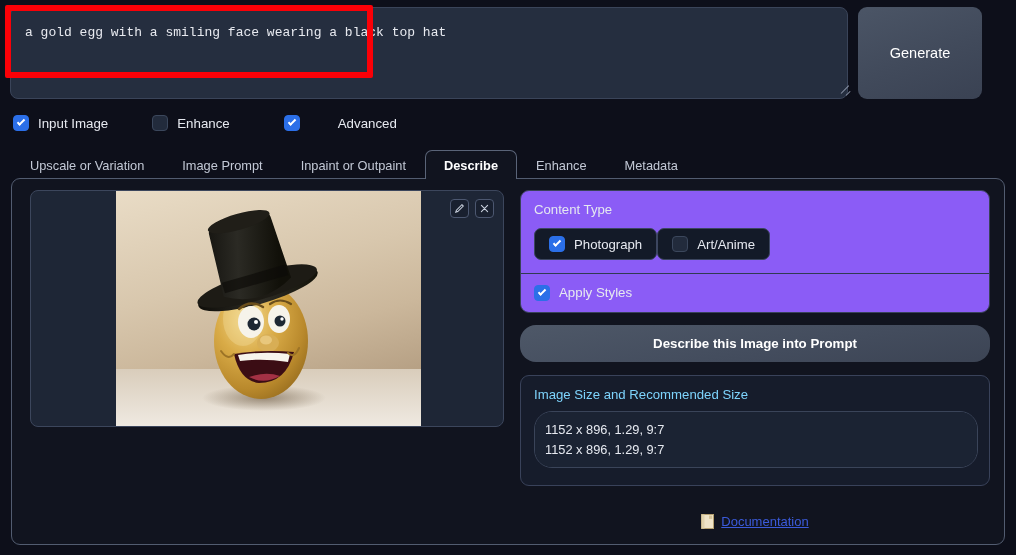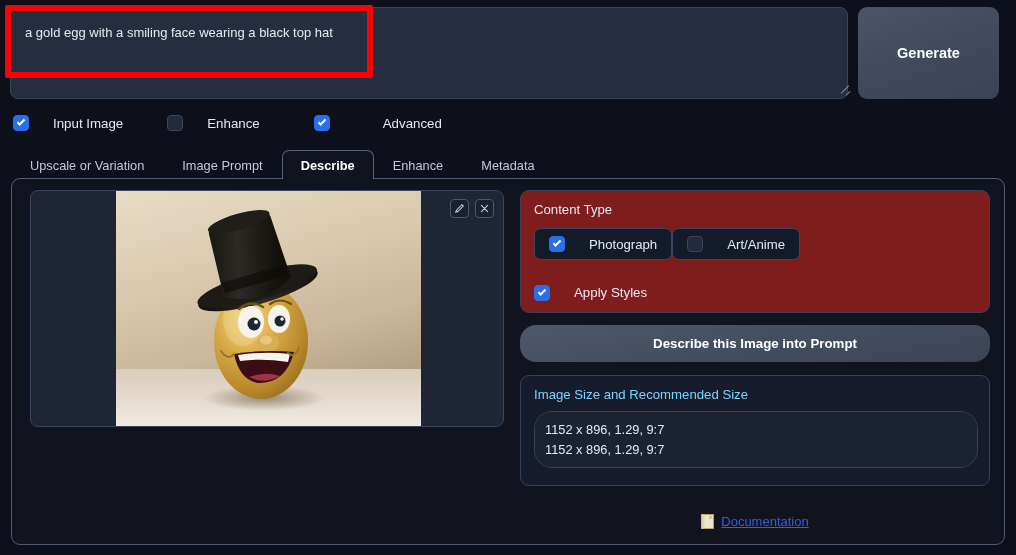--- a/index.html
+++ b/index.html
@@ -16,21 +16,21 @@
     position: absolute; left: 10px; top: 7px;
     width: 996px; height: 92px;
   }
   #prompt-textarea {
     position: absolute; left: 0; top: 0;
     width: 838px; height: 92px;
     background: #252e3f;
     border: 1px solid #3a4459;
     border-radius: 8px;
     color: #e8eaf0;
-    font-family: Liberation Sans, sans-serif;
+    font-family: Liberation Mono, monospace;
     font-size: 13px;
     padding: 16px 14px;
     resize: none;
     outline: none;
     line-height: 1.4;
   }
   #resize-grip {
     position: absolute; right: 154px; bottom: 3px;
     width: 12px; height: 12px;
     pointer-events: none;
@@ -38,28 +38,28 @@
   #resize-grip::before, #resize-grip::after {
     content: ""; position: absolute;
     background: #8b93a6; height: 1px;
     transform-origin: left center;
   }
   #resize-grip::before { width: 11px; right: 0; bottom: 2px; transform: rotate(-45deg); }
   #resize-grip::after  { width: 6px;  right: 0; bottom: 0px; transform: rotate(-45deg); }
 
   #generate-button {
     position: absolute; left: 848px; top: 0;
-    width: 141px; height: 92px;
+    width: 124px; height: 92px;
     border-radius: 9px;
     border: none;
     background: linear-gradient(160deg,#4b5566 0%,#414a5b 55%,#3a4253 100%);
     color: #ffffff;
     font-family: "Liberation Sans", sans-serif;
     font-size: 14.5px;
-    font-weight: bold;
+    font-weight: normal;
     cursor: pointer;
   }
 
   
   #prompt-highlight-box {
     position: absolute; left: 5px; top: 5px;
     width: 368px; height: 73px;
     border: 6px solid #fb0007;
     border-radius: 2px;
     pointer-events: none;
@@ -82,21 +82,21 @@
   }
   .cb-box.on  { background: #2b6fe8; border: 1px solid #2b6fe8; }
   .cb-box.off { background: #1d2troll; }
   .cb-box.off { background: #222b3c; border: 1px solid #3b475c; }
   .cb-box .tick {
     display: block; width: 8px; height: 4px;
     border-left: 2px solid #fff; border-bottom: 2px solid #fff;
     transform: rotate(-45deg) translate(1px,-1px);
   }
   .cb-label {
-    margin-left: 24px; color: #e6e9f0;
+    margin-left: 9px; color: #e6e9f0;
     font-size: 13.3px;
   }
 
   
   #tab-bar {
     position: absolute; left: 11px; top: 150px;
     width: 994px; height: 29px;
     display: flex; align-items: flex-end;
   }
   .tab {
@@ -163,21 +163,21 @@
     cursor: pointer;
   }
   .img-action-btn svg { display: block; }
 
   
   #right-column {
     position: absolute; left: 508px; top: 11px;
     width: 470px;
   }
   #content-type-card {
-    background: #7f1d1d;
+    background: #8b5cf6;
     border: 1px solid #39425a;
     border-radius: 9px;
     width: 470px;
   }
   #content-type-title {
     color: #e4e8f0; font-size: 13.2px;
     padding: 11px 13px 0 13px;
   }
   #content-type-options {
     display: flex; 
@@ -276,20 +276,21 @@
       <span class="tick"></span>
     </span>
     <span class="cb-label">Advanced</span>
   </label>
 
 </div>
 
 <div id="tab-bar">
   <div class="tab">Upscale or Variation</div>
   <div class="tab">Image Prompt</div>
+  <div class="tab">Inpaint or Outpaint</div>
   <div class="tab active">Describe</div>
   <div class="tab">Enhance</div>
   <div class="tab">Metadata</div>
 </div>
 
 <div id="content-panel">
 
   <div id="image-preview-container">
     <svg id="preview-image" viewBox="0 0 305 235">
       <defs>

